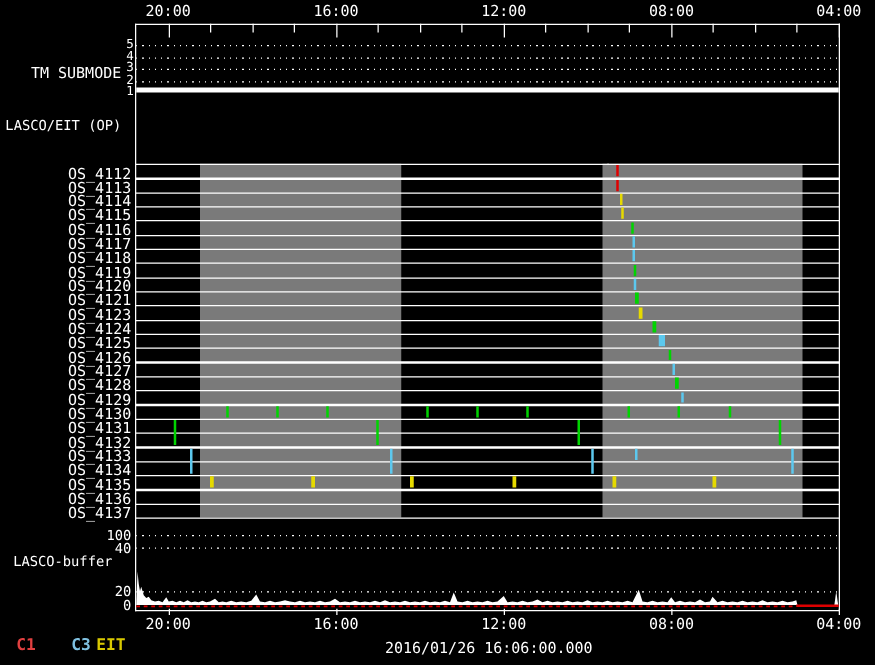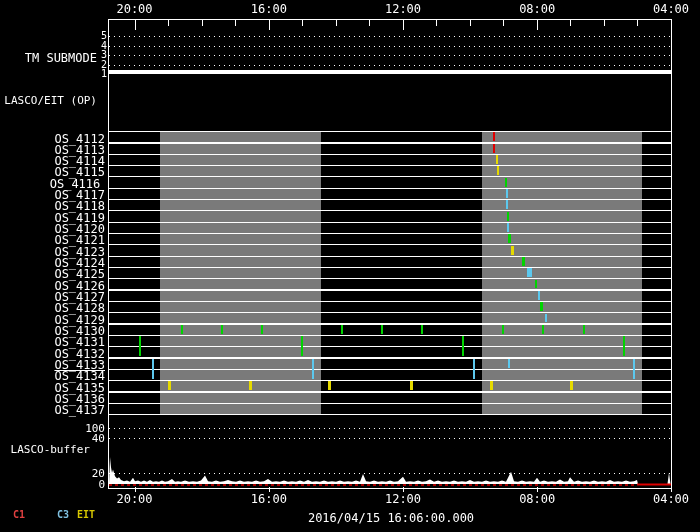--- a/index.html
+++ b/index.html
@@ -9,40 +9,40 @@
   .hline{position:absolute;height:1px;background:#fff;}
   .vline{position:absolute;width:1px;background:#fff;}
   .dotline{position:absolute;height:1px;
            background:repeating-linear-gradient(to right,#fff 0 1px,transparent 1px 5px);}
   .grayband{position:absolute;background:#7a7a7a;}
   .tick{position:absolute;}
   .tlabel{position:absolute;font-size:12px;line-height:1;transform:translateX(-50%);}
   .rowlabel{position:absolute;font-size:12px;line-height:1;text-align:right;}
   .panellabel{position:absolute;line-height:1;text-align:right;}
   .ylab{position:absolute;font-size:11px;line-height:1;text-align:right;}
-  .legend{position:absolute;font-size:10px;line-height:1;font-weight:bold;}
+  .legend{position:absolute;font-size:13px;line-height:1;font-weight:bold;}
   svg{position:absolute;left:0;top:0;}
 </style>
 </head>
 <body>
 
 <div class="screen">
 
   <div class="hline" id="ax-top" style="left: 108px; top: 19px; width: 564px; height: 1px;"></div>
   <div class="hline" id="ax-bottom" style="left: 108px; top: 488px; width: 564px; height: 1px;"></div>
   <div class="vline" id="ax-left" style="left: 108px; top: 19px; width: 1px; height: 470px;"></div>
   <div class="vline" id="ax-right" style="left: 671px; top: 19px; width: 1px; height: 470px;"></div>
 
   <div class="panellabel" style="left:0;top:52;width:97px;top:52px;font-size:12px;">TM SUBMODE</div>
   <div class="panellabel" style="left:0;top:95px;width:97px;font-size:11px;">LASCO/EIT (OP)</div>
   <div class="panellabel" style="left:0;top:444px;width:90px;font-size:11px;">LASCO-buffer</div>
 
   <div class="abs" id="marker-c" style="font-size: 9px; left: 483px; top: 130px;">c</div>
 
-  <div class="abs" style="left:391px;top:512px;font-size:12px;transform:translateX(-50%);">2016/04/15 16:06:00.000</div>
+  <div class="abs" style="left:391px;top:512px;font-size:12px;transform:translateX(-50%);">2016/01/26 16:06:00.000</div>
 
   <div id="gen">
       <div class="tlabel" style="position: absolute; left: 134.5px; top: 3px;">20:00</div>
       <div class="tlabel" style="position: absolute; left: 134.5px; top: 493px;">20:00</div>
       <div class="vline" style="position: absolute; left: 134.5px; top: 19px; width: 1px; height: 11px;"></div>
       <div class="vline" style="position: absolute; left: 134.5px; top: 487px; width: 1px; height: 5px;"></div>
       <div class="tlabel" style="position: absolute; left: 268.8px; top: 3px;">16:00</div>
       <div class="tlabel" style="position: absolute; left: 268.8px; top: 493px;">16:00</div>
       <div class="vline" style="position: absolute; left: 268.8px; top: 19px; width: 1px; height: 11px;"></div>
       <div class="vline" style="position: absolute; left: 268.8px; top: 487px; width: 1px; height: 5px;"></div>
@@ -105,37 +105,37 @@
       <div class="hline" style="position: absolute; left: 108px; top: 357.4px; width: 564px; height: 1.2px;"></div>
       <div class="hline" style="position: absolute; left: 108px; top: 368.72px; width: 564px; height: 1.2px;"></div>
       <div class="hline" style="position: absolute; left: 108px; top: 380.04px; width: 564px; height: 1.2px;"></div>
       <div class="hline" style="position: absolute; left: 108px; top: 391.36px; width: 564px; height: 1.2px;"></div>
       <div class="hline" style="position: absolute; left: 108px; top: 402.68px; width: 564px; height: 1.2px;"></div>
       <div class="hline" style="position: absolute; left: 108px; top: 414px; width: 564px; height: 1.2px;"></div>
       <div class="rowlabel" style="position: absolute; left: 45px; top: 132.5px; width: 60px;">OS_4112</div>
       <div class="rowlabel" style="position: absolute; left: 45px; top: 143.82px; width: 60px;">OS_4113</div>
       <div class="rowlabel" style="position: absolute; left: 45px; top: 155.14px; width: 60px;">OS_4114</div>
       <div class="rowlabel" style="position: absolute; left: 45px; top: 166.46px; width: 60px;">OS_4115</div>
-      <div class="rowlabel" style="position: absolute; left: 45px; top: 177.78px; width: 60px; text-align: center;">OS_4116</div>
+      <div class="rowlabel" style="position: absolute; left: 45px; top: 177.78px; width: 60px;">OS_4116</div>
       <div class="rowlabel" style="position: absolute; left: 45px; top: 189.1px; width: 60px;">OS_4117</div>
       <div class="rowlabel" style="position: absolute; left: 45px; top: 200.42px; width: 60px;">OS_4118</div>
       <div class="rowlabel" style="position: absolute; left: 45px; top: 211.74px; width: 60px;">OS_4119</div>
       <div class="rowlabel" style="position: absolute; left: 45px; top: 223.06px; width: 60px;">OS_4120</div>
       <div class="rowlabel" style="position: absolute; left: 45px; top: 234.38px; width: 60px;">OS_4121</div>
       <div class="rowlabel" style="position: absolute; left: 45px; top: 245.7px; width: 60px;">OS_4123</div>
       <div class="rowlabel" style="position: absolute; left: 45px; top: 257.02px; width: 60px;">OS_4124</div>
       <div class="rowlabel" style="position: absolute; left: 45px; top: 268.34px; width: 60px;">OS_4125</div>
       <div class="rowlabel" style="position: absolute; left: 45px; top: 279.66px; width: 60px;">OS_4126</div>
       <div class="rowlabel" style="position: absolute; left: 45px; top: 290.98px; width: 60px;">OS_4127</div>
       <div class="rowlabel" style="position: absolute; left: 45px; top: 302.3px; width: 60px;">OS_4128</div>
       <div class="rowlabel" style="position: absolute; left: 45px; top: 313.62px; width: 60px;">OS_4129</div>
       <div class="rowlabel" style="position: absolute; left: 45px; top: 324.94px; width: 60px;">OS_4130</div>
       <div class="rowlabel" style="position: absolute; left: 45px; top: 336.26px; width: 60px;">OS_4131</div>
       <div class="rowlabel" style="position: absolute; left: 45px; top: 347.58px; width: 60px;">OS_4132</div>
-      <div class="rowlabel" style="position: absolute; left: 45px; top: 358.9px; width: 60px; text-decoration: underline;">OS_4133</div>
+      <div class="rowlabel" style="position: absolute; left: 45px; top: 358.9px; width: 60px;">OS_4133</div>
       <div class="rowlabel" style="position: absolute; left: 45px; top: 370.22px; width: 60px;">OS_4134</div>
       <div class="rowlabel" style="position: absolute; left: 45px; top: 381.54px; width: 60px;">OS_4135</div>
       <div class="rowlabel" style="position: absolute; left: 45px; top: 392.86px; width: 60px;">OS_4136</div>
       <div class="rowlabel" style="position: absolute; left: 45px; top: 404.18px; width: 60px;">OS_4137</div>
       <div class="tick" style="position: absolute; left: 493px; top: 132.4px; width: 2px; height: 8.92px; background: rgb(224, 0, 0);"></div>
       <div class="tick" style="position: absolute; left: 493px; top: 143.72px; width: 2px; height: 8.92px; background: rgb(224, 0, 0);"></div>
       <div class="tick" style="position: absolute; left: 496px; top: 155.04px; width: 2px; height: 8.92px; background: rgb(230, 218, 0);"></div>
       <div class="tick" style="position: absolute; left: 497px; top: 166.36px; width: 2px; height: 8.92px; background: rgb(230, 218, 0);"></div>
       <div class="tick" style="position: absolute; left: 505px; top: 177.68px; width: 2px; height: 8.92px; background: rgb(0, 212, 0);"></div>
       <div class="tick" style="position: absolute; left: 506px; top: 189px; width: 2px; height: 8.92px; background: rgb(92, 200, 238);"></div>

